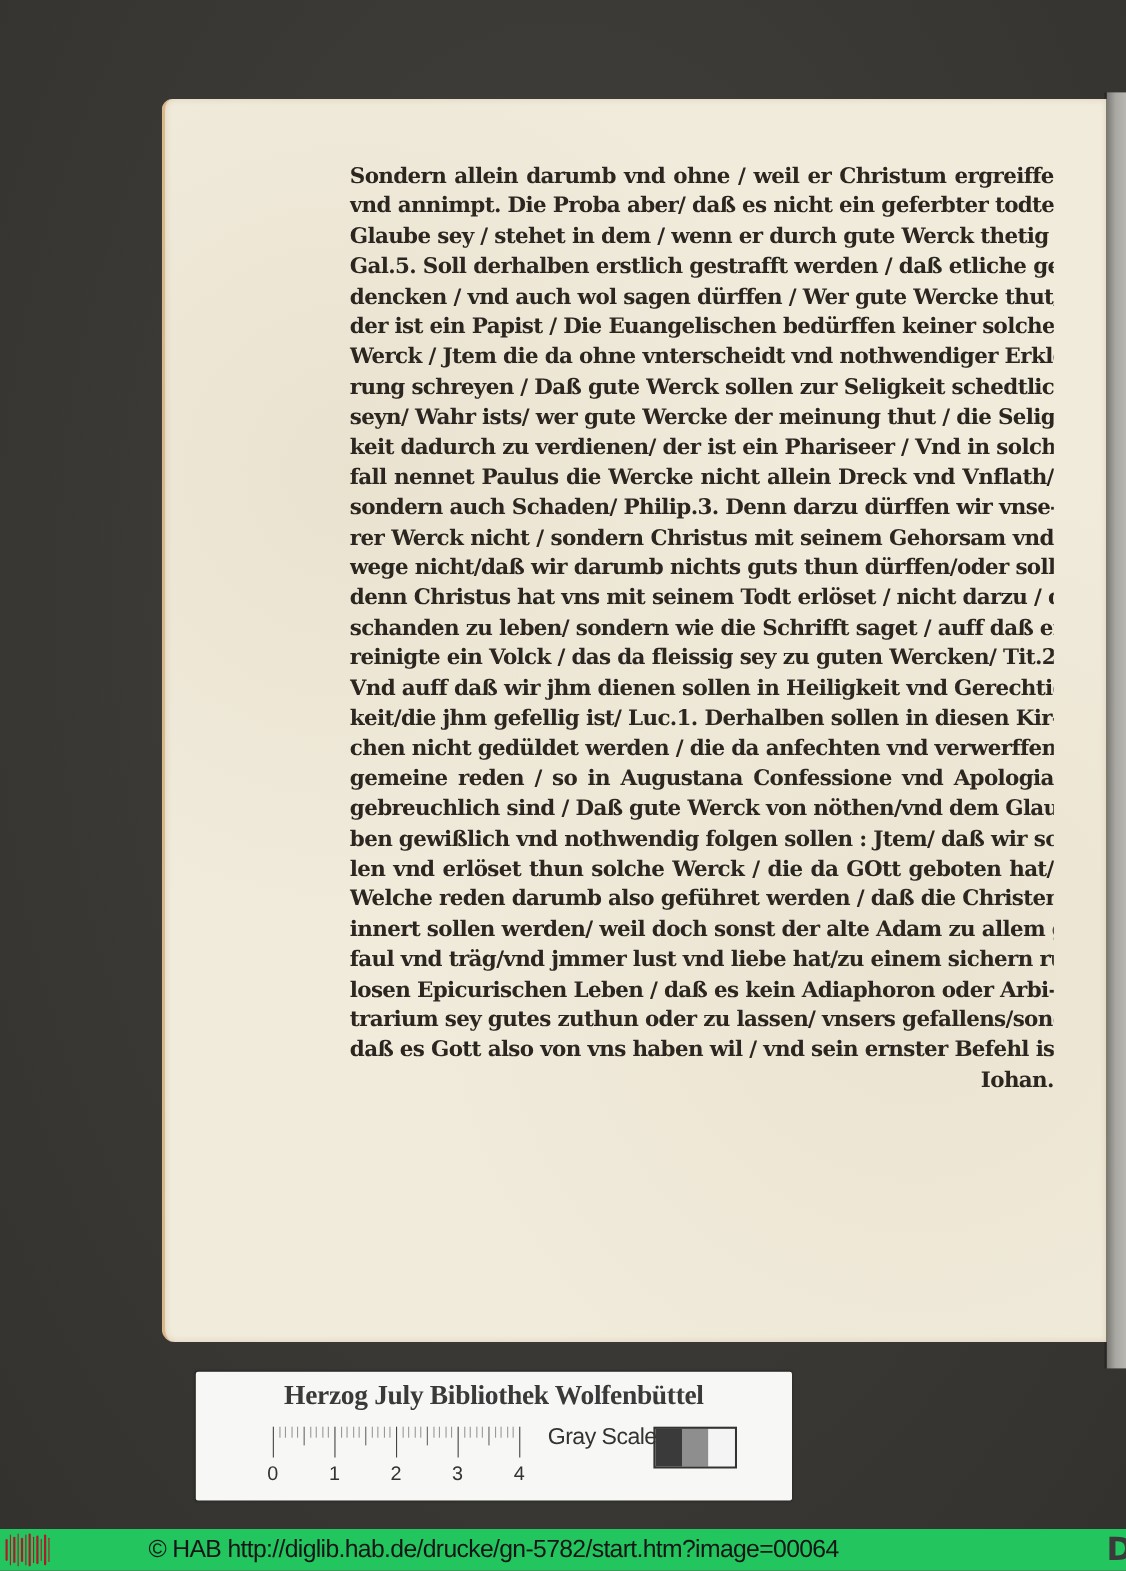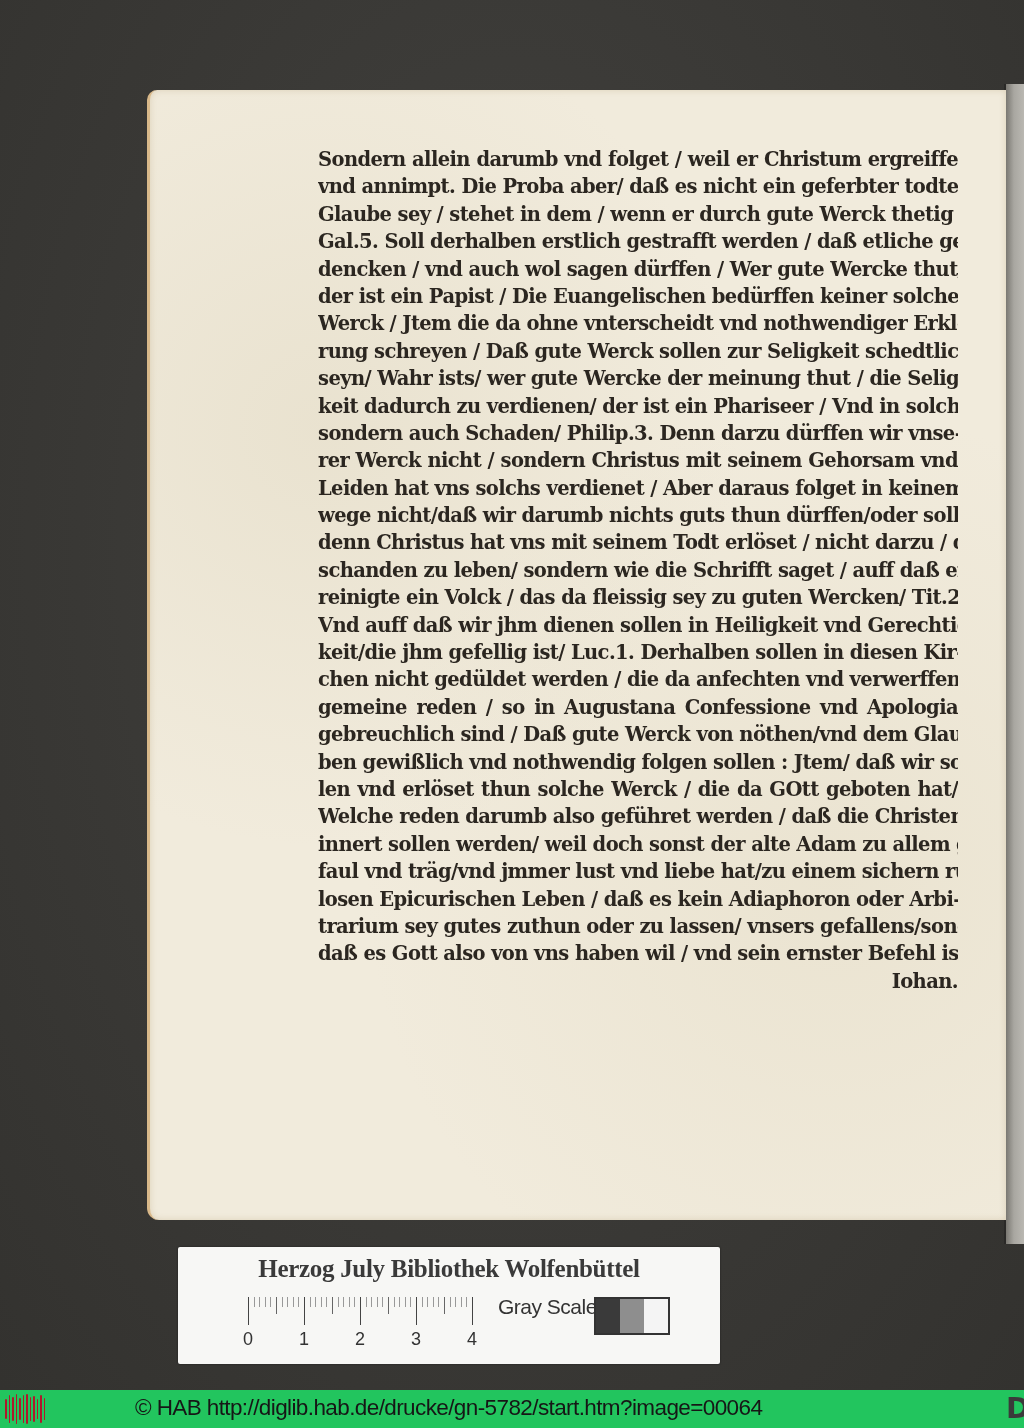--- a/index.html
+++ b/index.html
@@ -92,33 +92,33 @@
   </style>
 </head>
 <body>
 
 <div class="backdrop"></div>
 <div class="right-strip"></div>
 
 <div class="page"></div>
 
 <div class="text-block">
-  <div class="line">Sondern allein darumb vnd folget / weil er Christum ergreiffe</div>
+  <div class="line">Sondern allein darumb vnd ohne / weil er Christum ergreiffe</div>
   <div class="line">vnd annimpt.   Die Proba aber/ daß es nicht ein geferbter todter</div>
   <div class="line">Glaube sey / stehet in dem / wenn er durch gute Werck thetig ist/</div>
   <div class="line">Gal.5.  Soll derhalben erstlich gestrafft werden / daß etliche ge-</div>
   <div class="line">dencken / vnd auch wol sagen dürffen / Wer gute Wercke thut/</div>
   <div class="line">der ist ein Papist / Die Euangelischen bedürffen keiner solche</div>
   <div class="line">Werck / Jtem die da ohne vnterscheidt vnd nothwendiger Erkle-</div>
   <div class="line">rung schreyen / Daß gute Werck sollen zur Seligkeit schedtlich</div>
   <div class="line">seyn/ Wahr ists/ wer gute Wercke der meinung thut / die Selig-</div>
   <div class="line">keit dadurch zu verdienen/ der ist ein Phariseer / Vnd in solchem</div>
+  <div class="line">fall nennet Paulus die Wercke nicht allein Dreck vnd Vnflath/</div>
   <div class="line">sondern auch Schaden/ Philip.3.  Denn darzu dürffen wir vnse-</div>
   <div class="line">rer Werck nicht / sondern Christus mit seinem Gehorsam vnd</div>
-  <div class="line">Leiden hat vns solchs verdienet / Aber daraus folget in keinem</div>
   <div class="line">wege nicht/daß wir darumb nichts guts thun dürffen/oder sollen/</div>
   <div class="line">denn Christus hat vns mit seinem Todt erlöset / nicht darzu / daß</div>
   <div class="line">schanden zu leben/ sondern wie die Schrifft saget / auff daß er jhm</div>
   <div class="line">reinigte ein Volck / das da fleissig sey zu guten Wercken/ Tit.2.</div>
   <div class="line">Vnd auff daß wir jhm dienen sollen in Heiligkeit vnd Gerechtig-</div>
   <div class="line">keit/die jhm gefellig ist/ Luc.1.    Derhalben sollen in diesen Kir-</div>
   <div class="line">chen nicht gedüldet werden / die da anfechten vnd verwerffen/ die</div>
   <div class="line">gemeine reden / so in Augustana Confessione vnd Apologia</div>
   <div class="line">gebreuchlich sind / Daß gute Werck von nöthen/vnd dem Glau-</div>
   <div class="line">ben gewißlich vnd nothwendig folgen sollen :  Jtem/ daß wir sol-</div>

